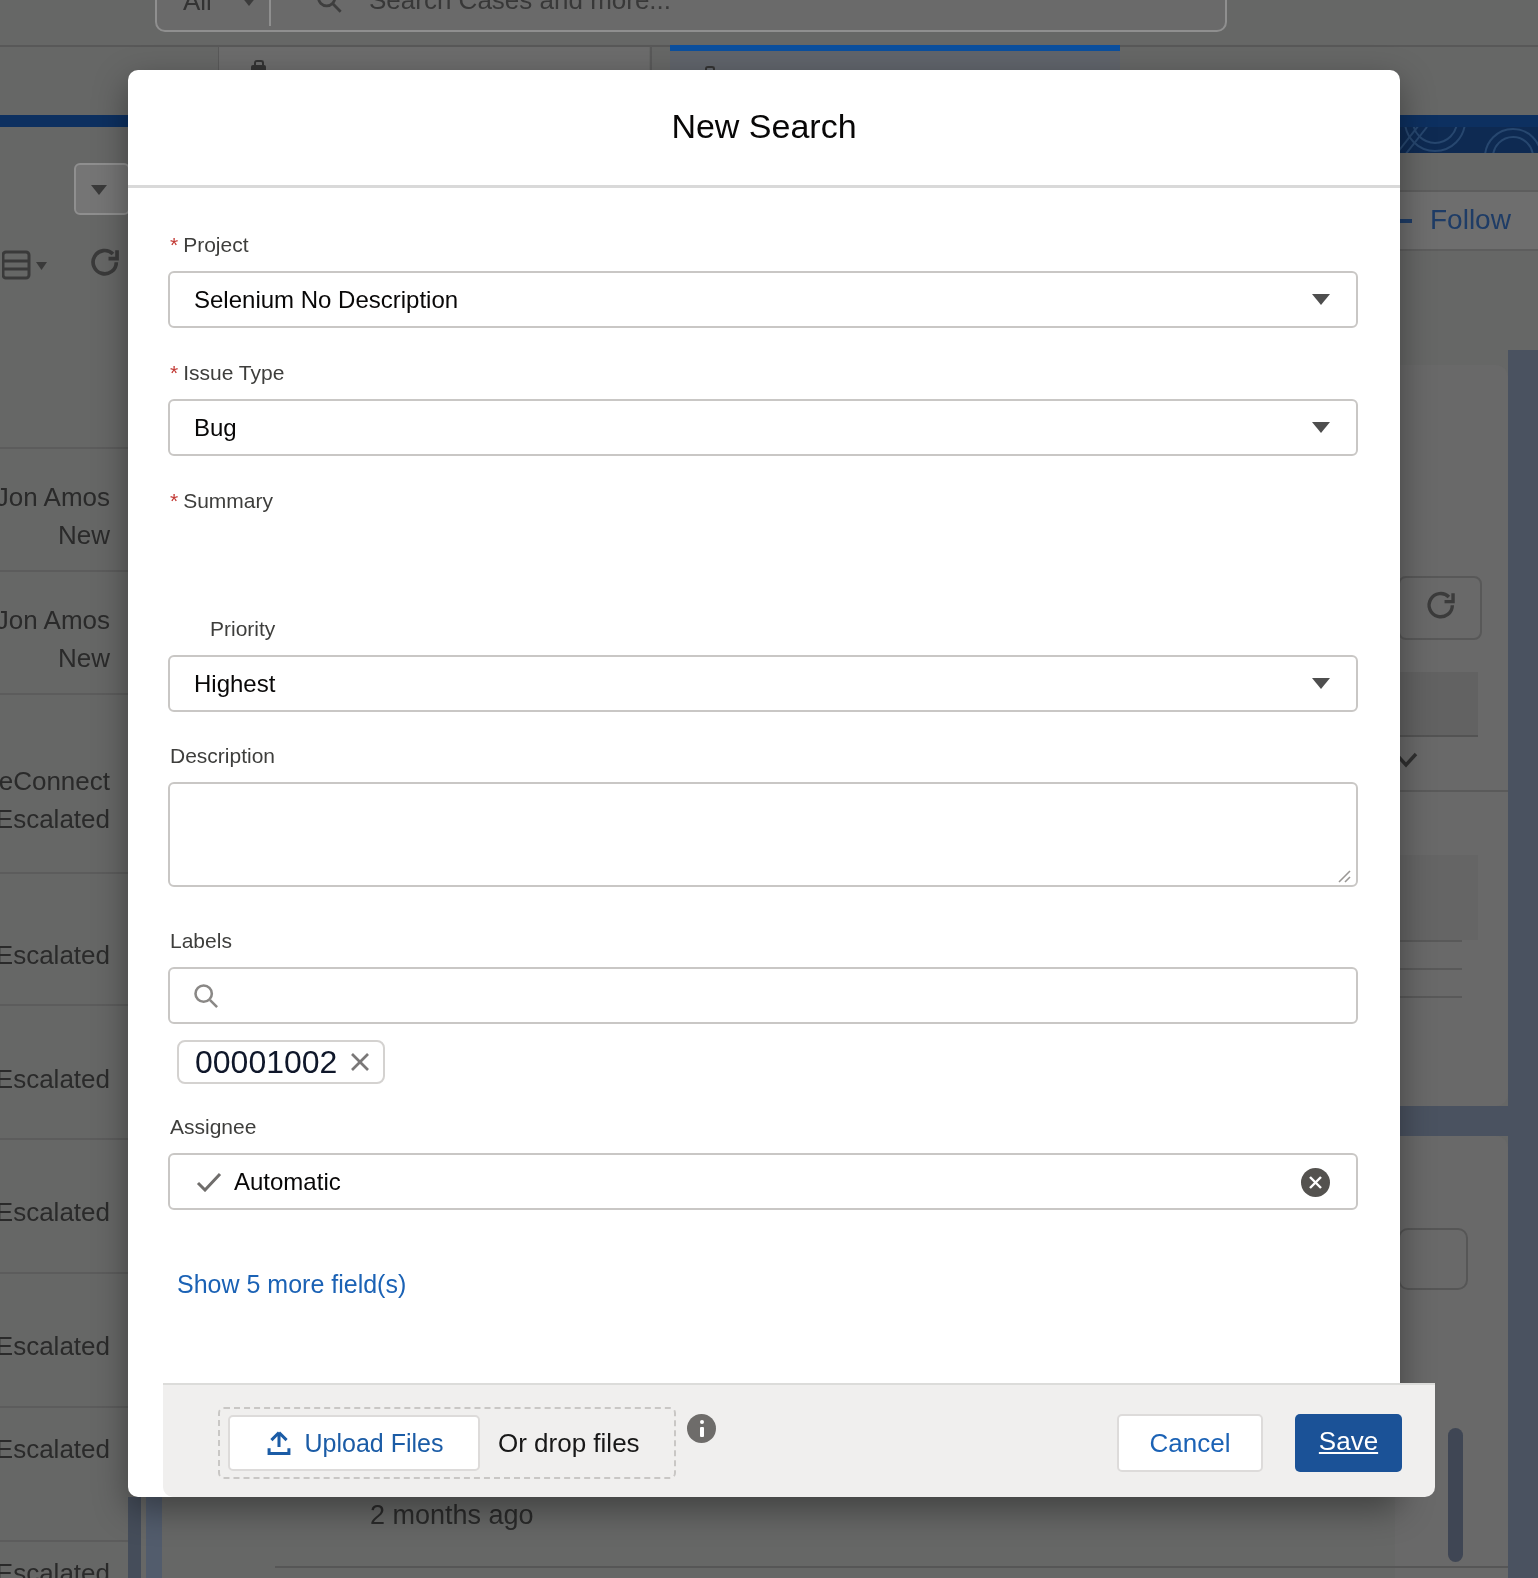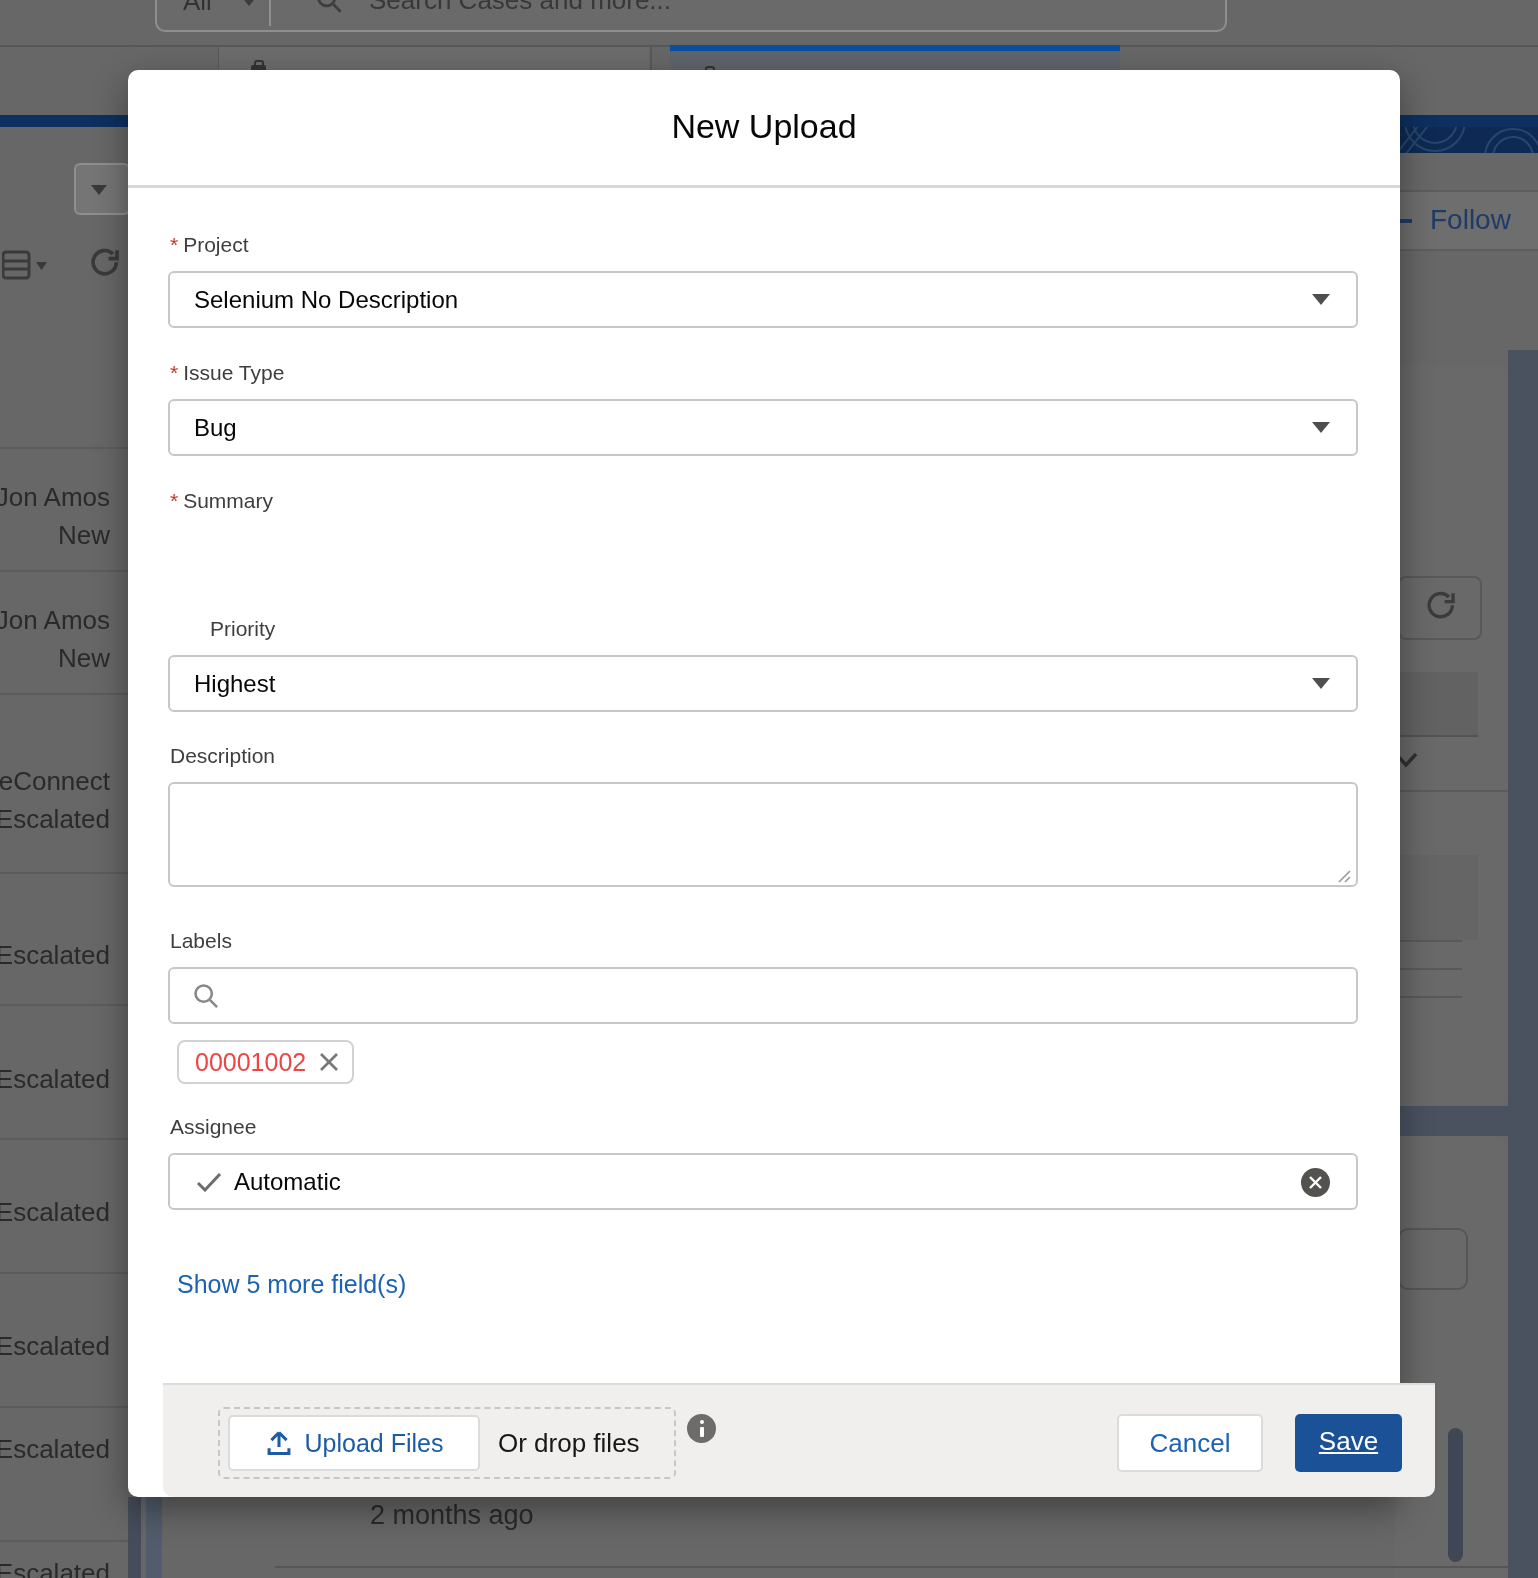--- a/index.html
+++ b/index.html
@@ -46,21 +46,21 @@
   .fld-box .val{position:absolute;left:24px;top:0;height:53px;line-height:53px;
                 font-size:24px;color:#080707;white-space:nowrap;}
   .sel-caret{position:absolute;right:26px;top:21px;width:0;height:0;
              border-left:9px solid transparent;border-right:9px solid transparent;
              border-top:11px solid #4e4e4e;}
   .txt-input{position:absolute;left:40px;width:1190px;height:57px;border:2px solid #c9c7c5;
              border-radius:6px;box-sizing:border-box;font-family:"Liberation Sans",sans-serif;
              font-size:24px;color:#080707;padding:0 22px;outline:none;background:#fff;}
   .chip{position:absolute;left:49px;border:2px solid #d4d2d0;border-radius:8px;height:44px;
         box-sizing:border-box;display:flex;align-items:center;padding:0 12px 0 16px;background:#fff;}
-  .chip .chip-txt{font-size:25px;color:#ef4444;}
+  .chip .chip-txt{font-size:32px;color:#0f172a;}
   .link{position:absolute;left:49px;font-size:25px;color:#1b62b5;cursor:pointer;}
   .m-footer{position:absolute;left:0;top:1313px;width:100%;height:114px;background:#f0efee;
             border-top:2px solid #dcdcda;border-radius:0 0 10px 10px;box-sizing:border-box;margin-left:35px;}
   .dash-zone{position:absolute;left:55px;top:22px;width:458px;height:72px;
              border:2px dashed #c9c7c5;border-radius:6px;box-sizing:border-box;}
   .upload-btn{position:absolute;left:8px;top:6px;width:252px;height:56px;background:#fff;
               border:2px solid #dddbda;border-radius:5px;box-sizing:border-box;
               display:flex;align-items:center;justify-content:center;gap:12px;cursor:pointer;}
   .upload-btn span{font-size:25px;color:#1b5ca6;}
   .drop-lbl{position:absolute;left:278px;top:0;height:68px;line-height:68px;font-size:26px;color:#181818;}
@@ -180,21 +180,21 @@
   <div class="abs" style="left:1448px;top:1428px;width:15px;height:134px;border-radius:8px;background:#3f4654;"></div>
 
   <div class="abs slate" style="left:128px;top:1497px;width:13px;height:81px;background:#454d5a;"></div>
   <div class="abs slate" style="left:146px;top:1497px;width:16px;height:81px;background:#525c6c;"></div>
   <div class="abs bg-text" style="left:370px;top:1500px;font-size:27px;">2 months ago</div>
   <div class="abs bg-div" style="left:275px;top:1566px;width:1233px;background:#565656;"></div>
 
   <div class="abs modal">
 
     <div class="m-head">
-      <div class="m-title">New Upload</div>
+      <div class="m-title">New Search</div>
     </div>
 
     <div class="fld-label" style="top:163px;">
       <span class="req">*</span><span>Project</span>
     </div>
     <div class="fld-box" style="top:201px;">
       <span class="val">Selenium No Description</span>
       <div class="sel-caret"></div>
     </div>
 

